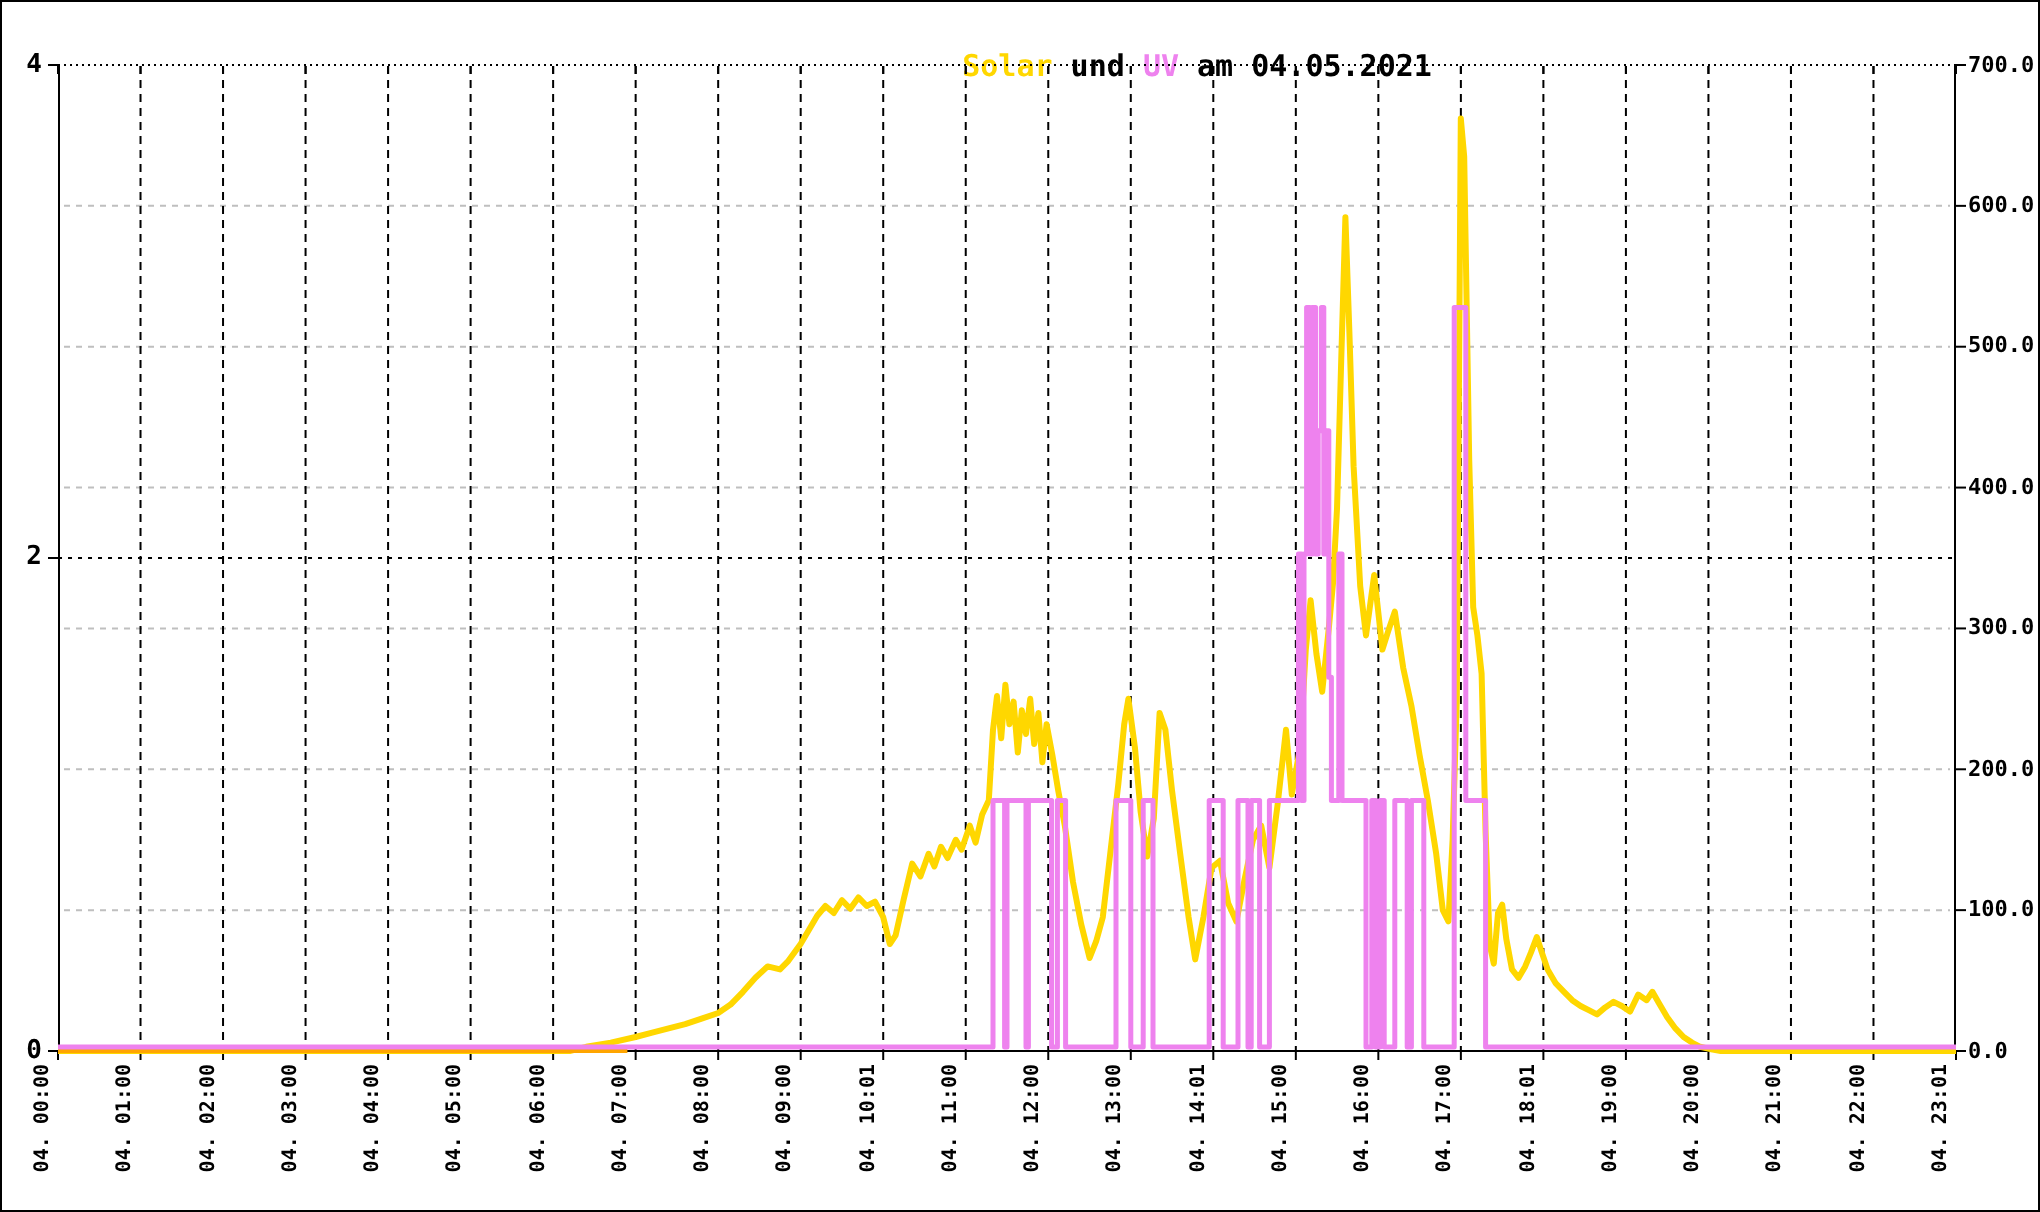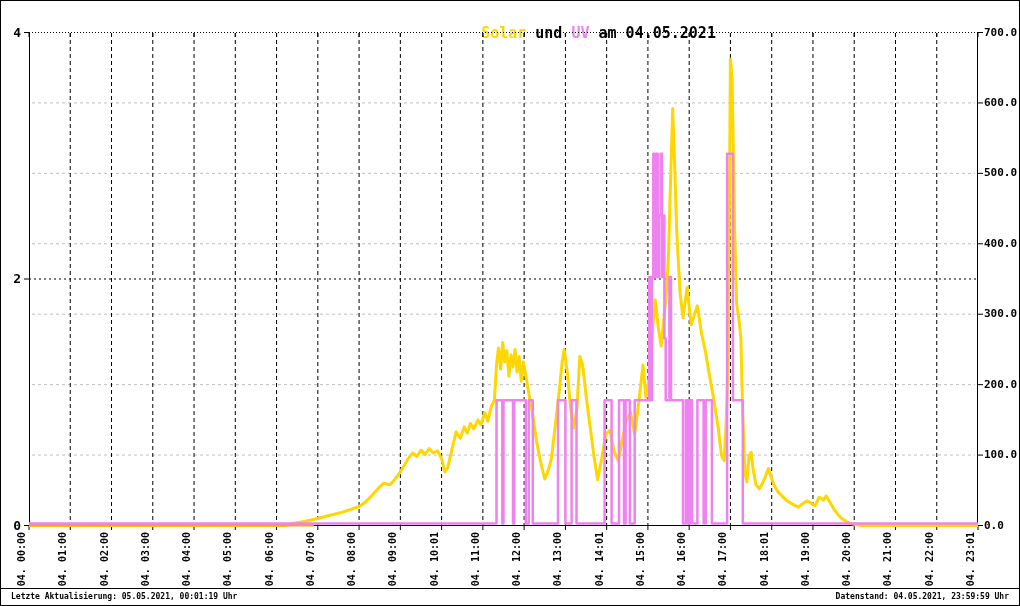--- a/index.html
+++ b/index.html
@@ -189,17 +189,13 @@
       <div class="xlab" style="left: 675.174px;">04. 16:00</div>
       <div class="xlab" style="left: 716.435px;">04. 17:00</div>
       <div class="xlab" style="left: 757.696px;">04. 18:01</div>
       <div class="xlab" style="left: 798.957px;">04. 19:00</div>
       <div class="xlab" style="left: 840.217px;">04. 20:00</div>
       <div class="xlab" style="left: 881.478px;">04. 21:00</div>
       <div class="xlab" style="left: 922.739px;">04. 22:00</div>
       <div class="xlab" style="left: 964px;">04. 23:01</div>
     </div>
 
-  <div class="footer">
-    <span class="f-left">Letzte Aktualisierung: 05.05.2021, 00:01:19 Uhr</span>
-    <span class="f-right">Datenstand: 04.05.2021, 23:59:59 Uhr</span>
-  </div>
 </div>
 
 </body></html>

